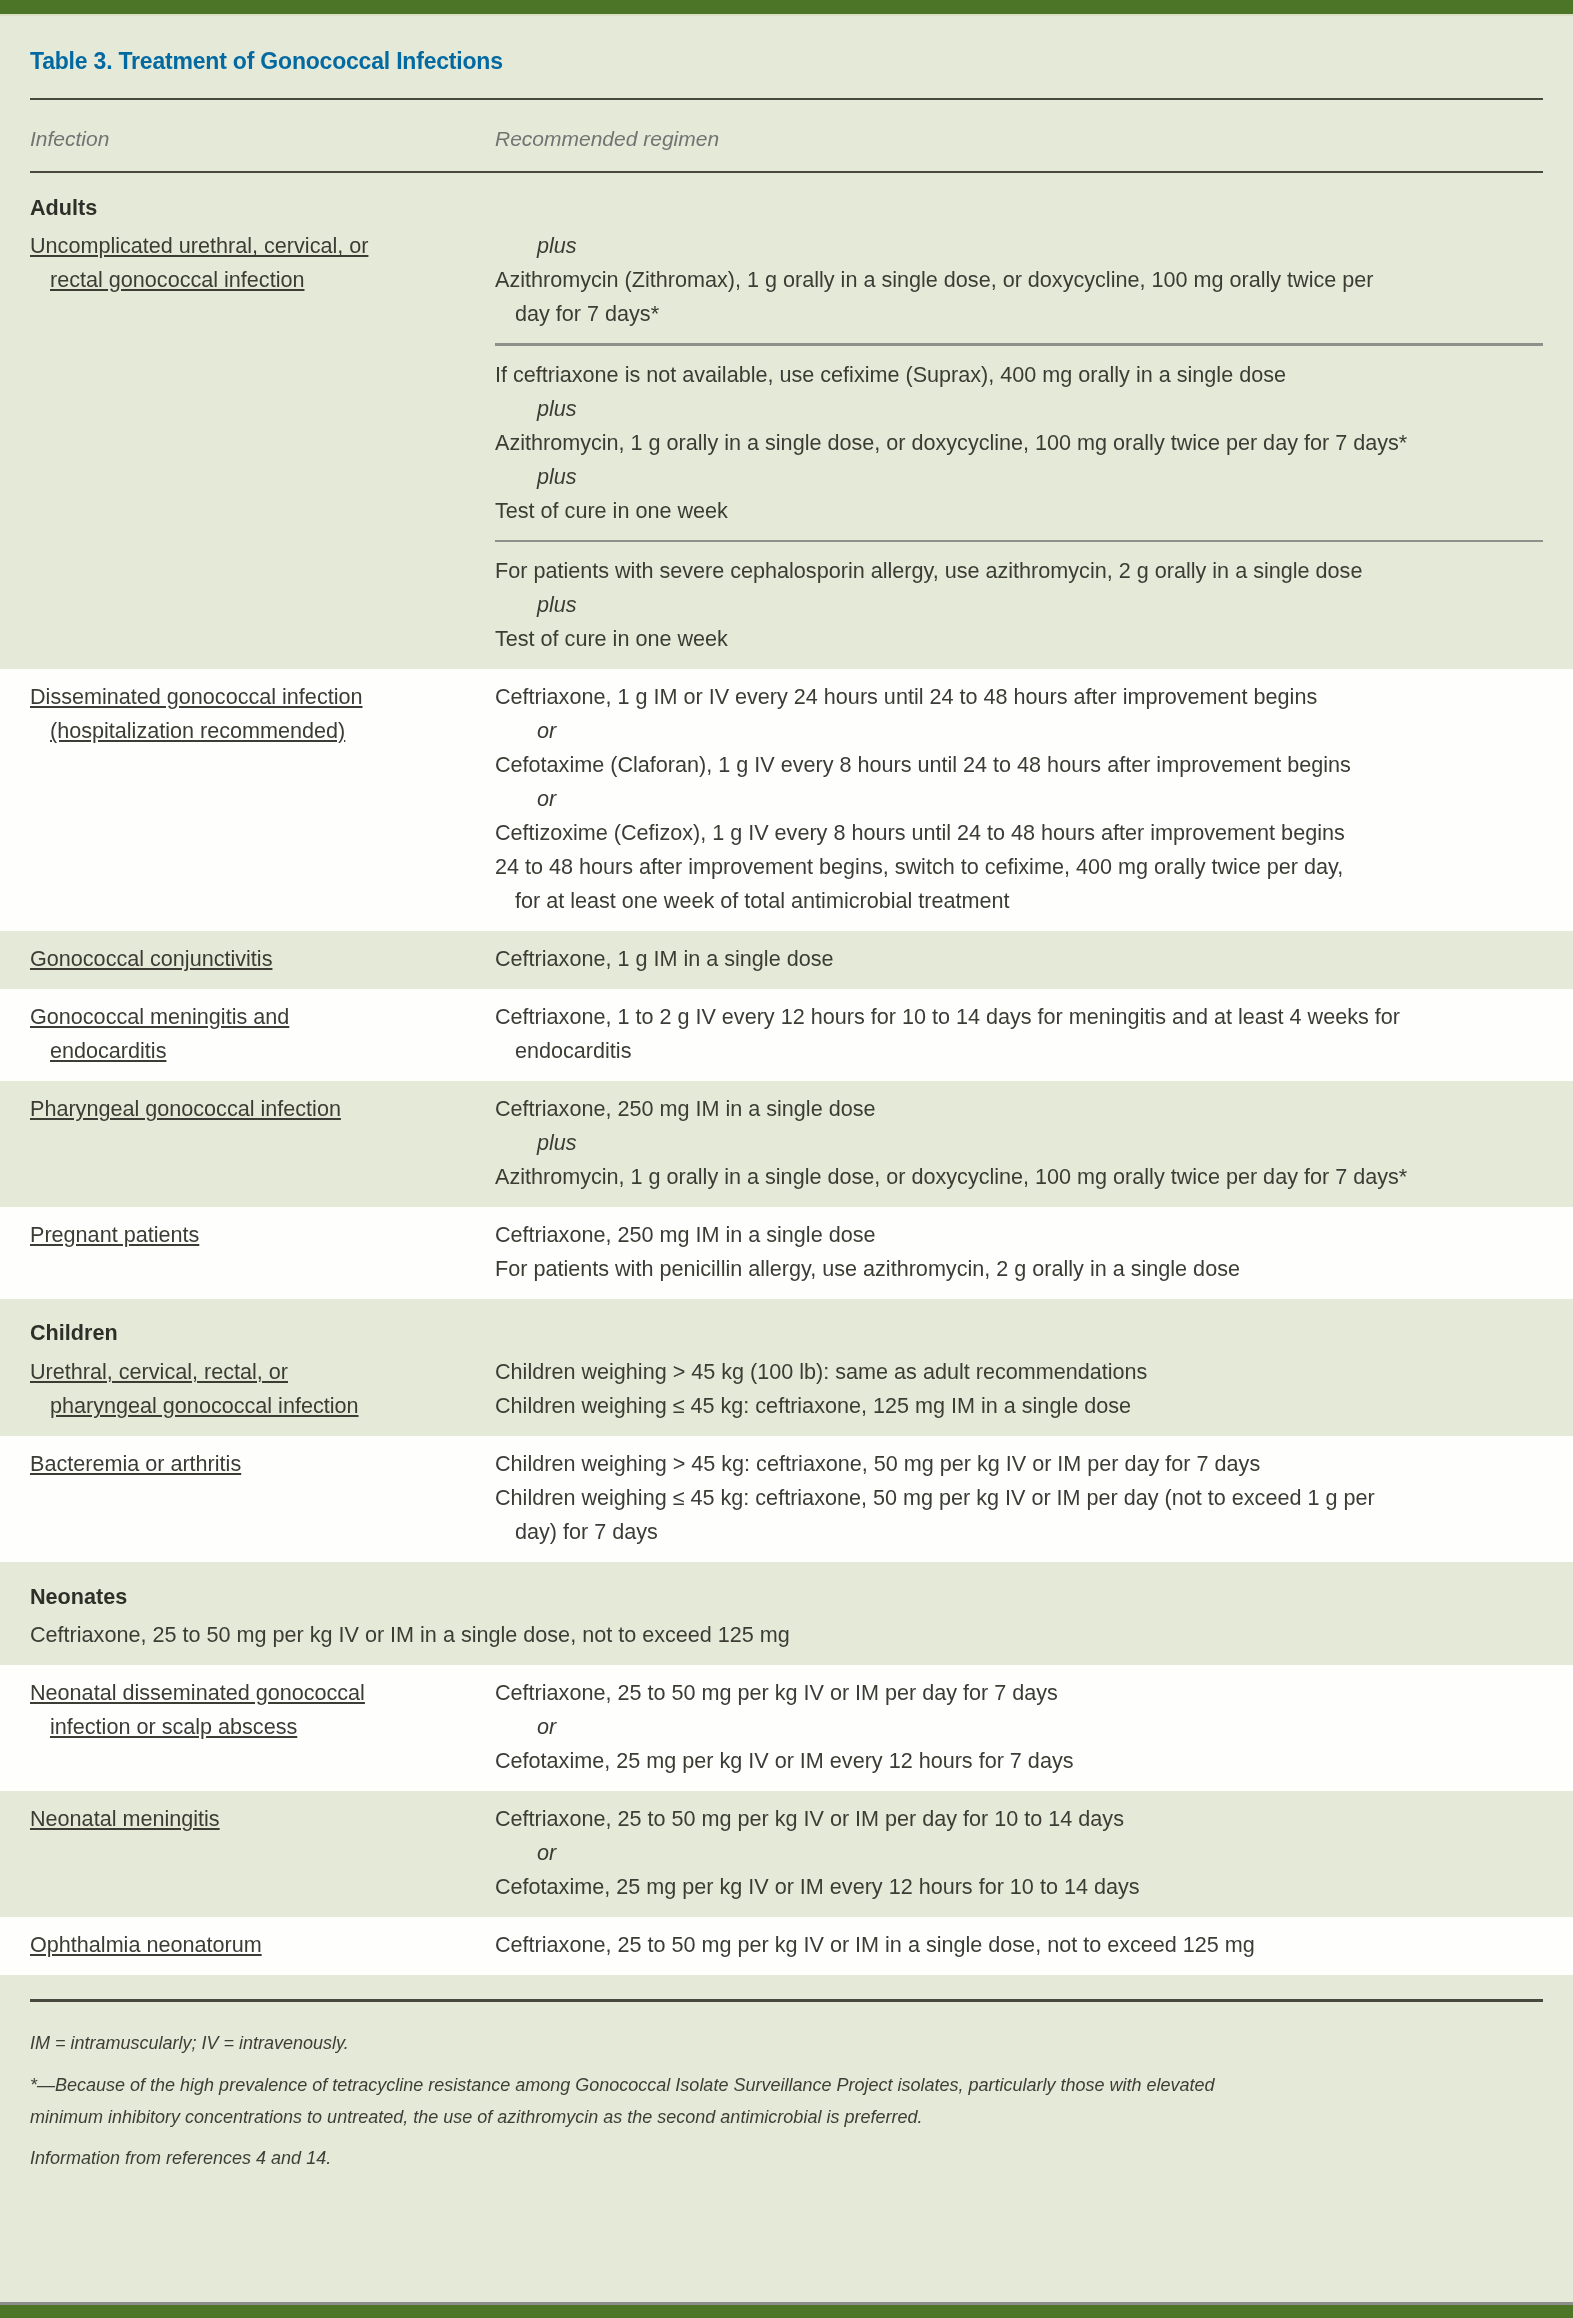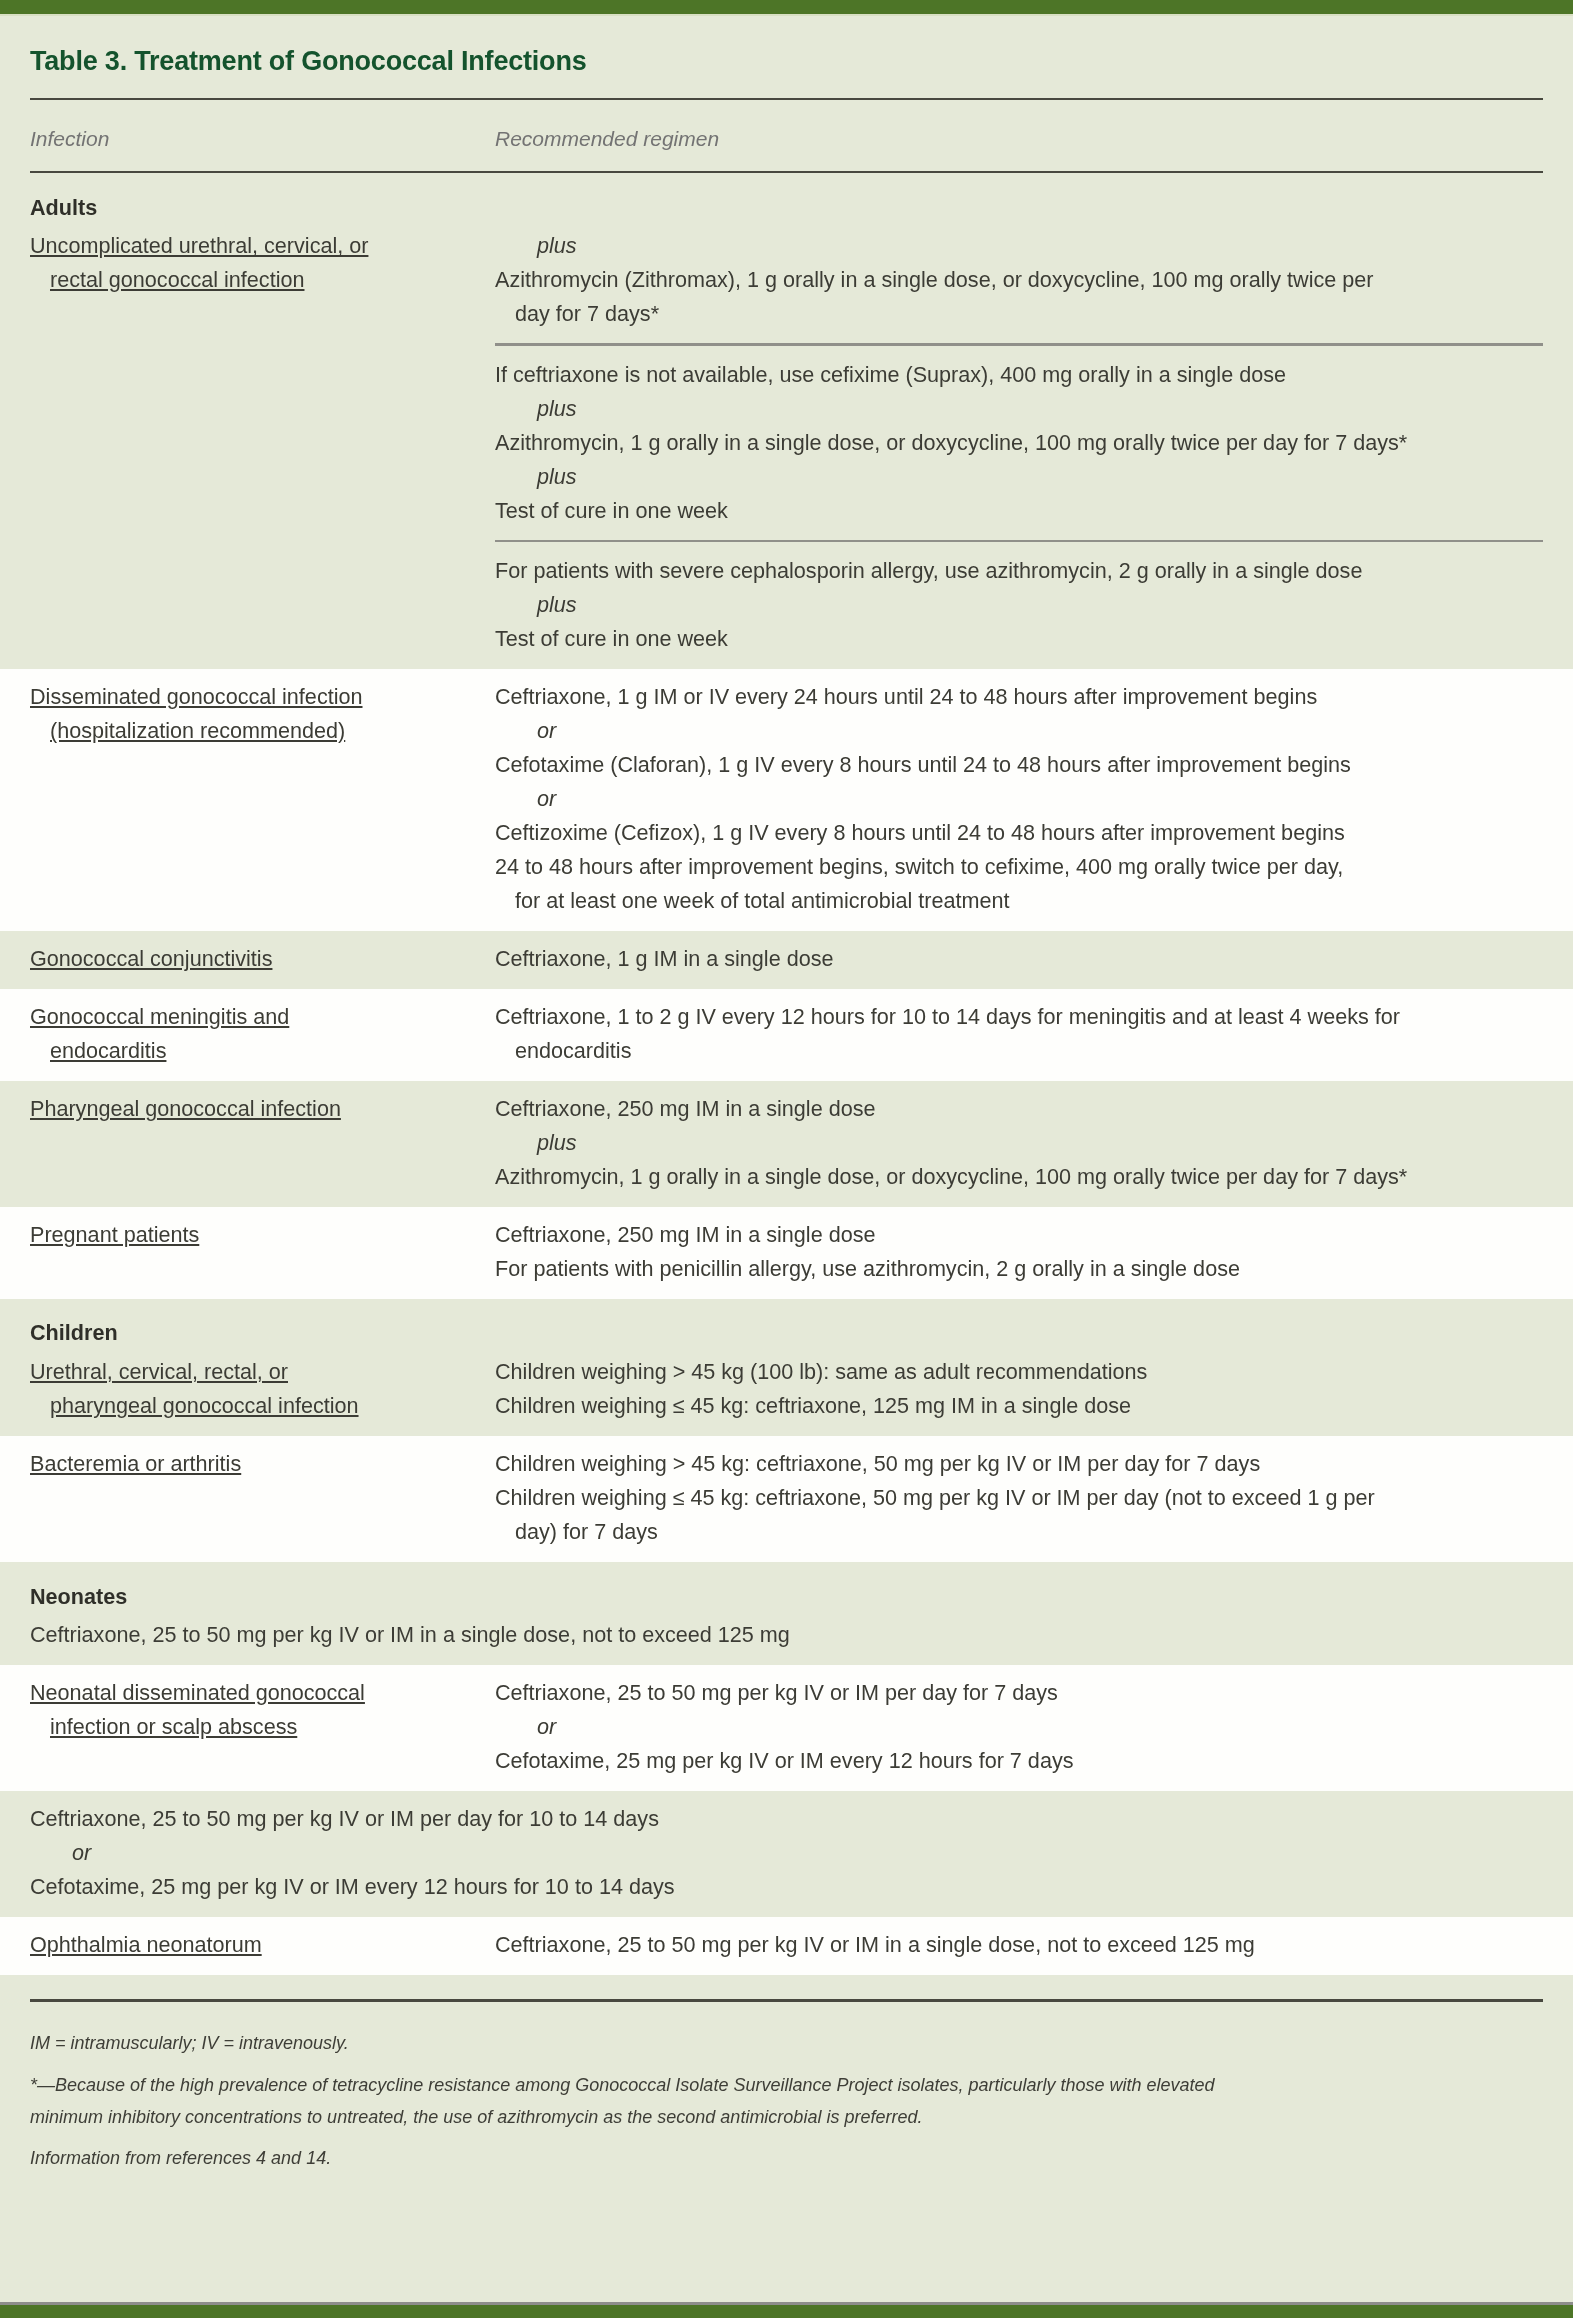--- a/index.html
+++ b/index.html
@@ -14,22 +14,22 @@
     color:var(--text, #3c3c35);
   }
   .top-bar {
     height:13.6px;
     background:var(--green, #4d7527);
     border-bottom:2.4px solid #d8dfc3;
   }
   .content-top { padding:0 30px; }
   .title {
     margin:29px 0 0 0;
-    font-size:27px; line-height:32px; font-weight:bold;
-    color:#14532d; letter-spacing:-0.2px;
+    font-size:23px; line-height:32px; font-weight:bold;
+    color:#0369a1; letter-spacing:-0.2px;
   }
   .rule { height:2.4px; background:var(--ruleDark, #48483f); }
   .rule-title { margin-top:21px; }
   .col-headers {
     display:grid; grid-template-columns:465px 1fr;
     margin-top:24px;
     font-size:21px; font-style:italic; color:#737373;
     line-height:29px;
   }
   .rule-head { margin-top:17.6px; }
@@ -194,20 +194,23 @@
           <div class="line">Neonatal disseminated gonococcal</div>
           <div class="line cont">infection or scalp abscess</div>
         </div>
         <div class="cell-regimen">
           <div class="line">Ceftriaxone, 25 to 50 mg per kg IV or IM per day for 7 days</div>
           <div class="line conn">or</div>
           <div class="line">Cefotaxime, 25 mg per kg IV or IM every 12 hours for 7 days</div>
         </div>
       </div>
       <div class="row sage">
+        <div class="cell-infection">
+          <div class="line">Neonatal meningitis</div>
+        </div>
         <div class="cell-regimen">
           <div class="line">Ceftriaxone, 25 to 50 mg per kg IV or IM per day for 10 to 14 days</div>
           <div class="line conn">or</div>
           <div class="line">Cefotaxime, 25 mg per kg IV or IM every 12 hours for 10 to 14 days</div>
         </div>
       </div>
       <div class="row white">
         <div class="cell-infection">
           <div class="line">Ophthalmia neonatorum</div>
         </div>

